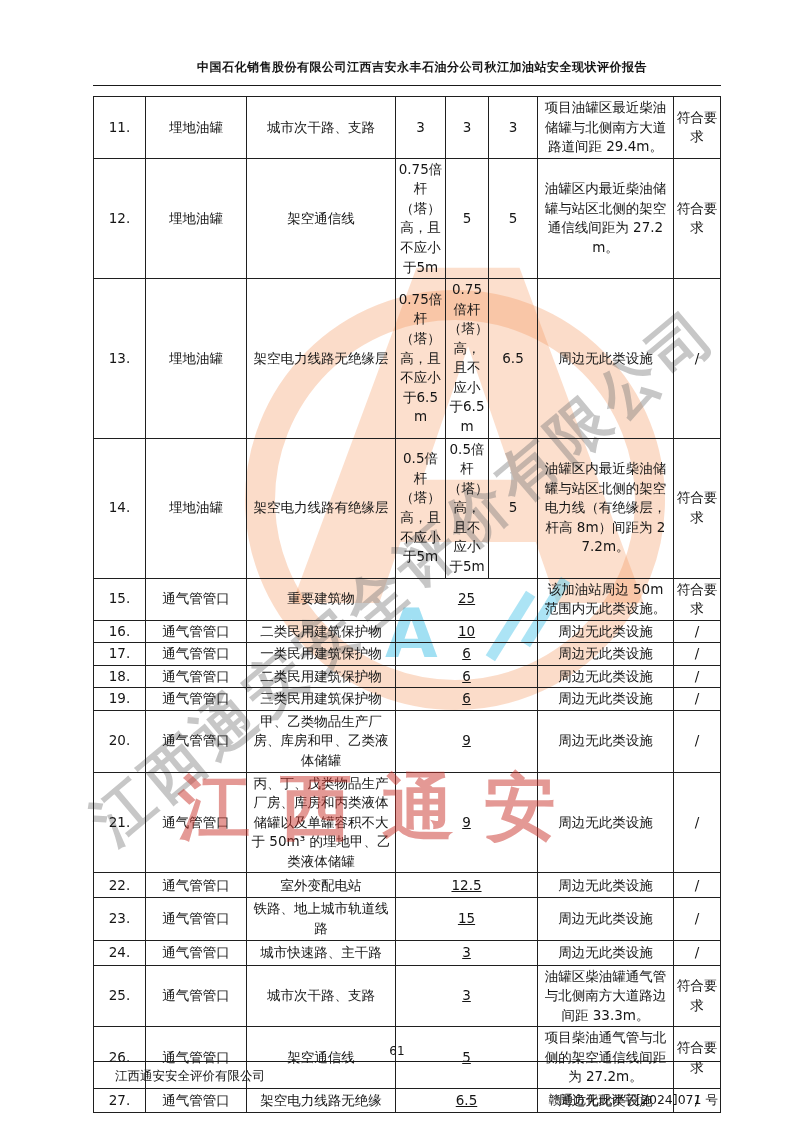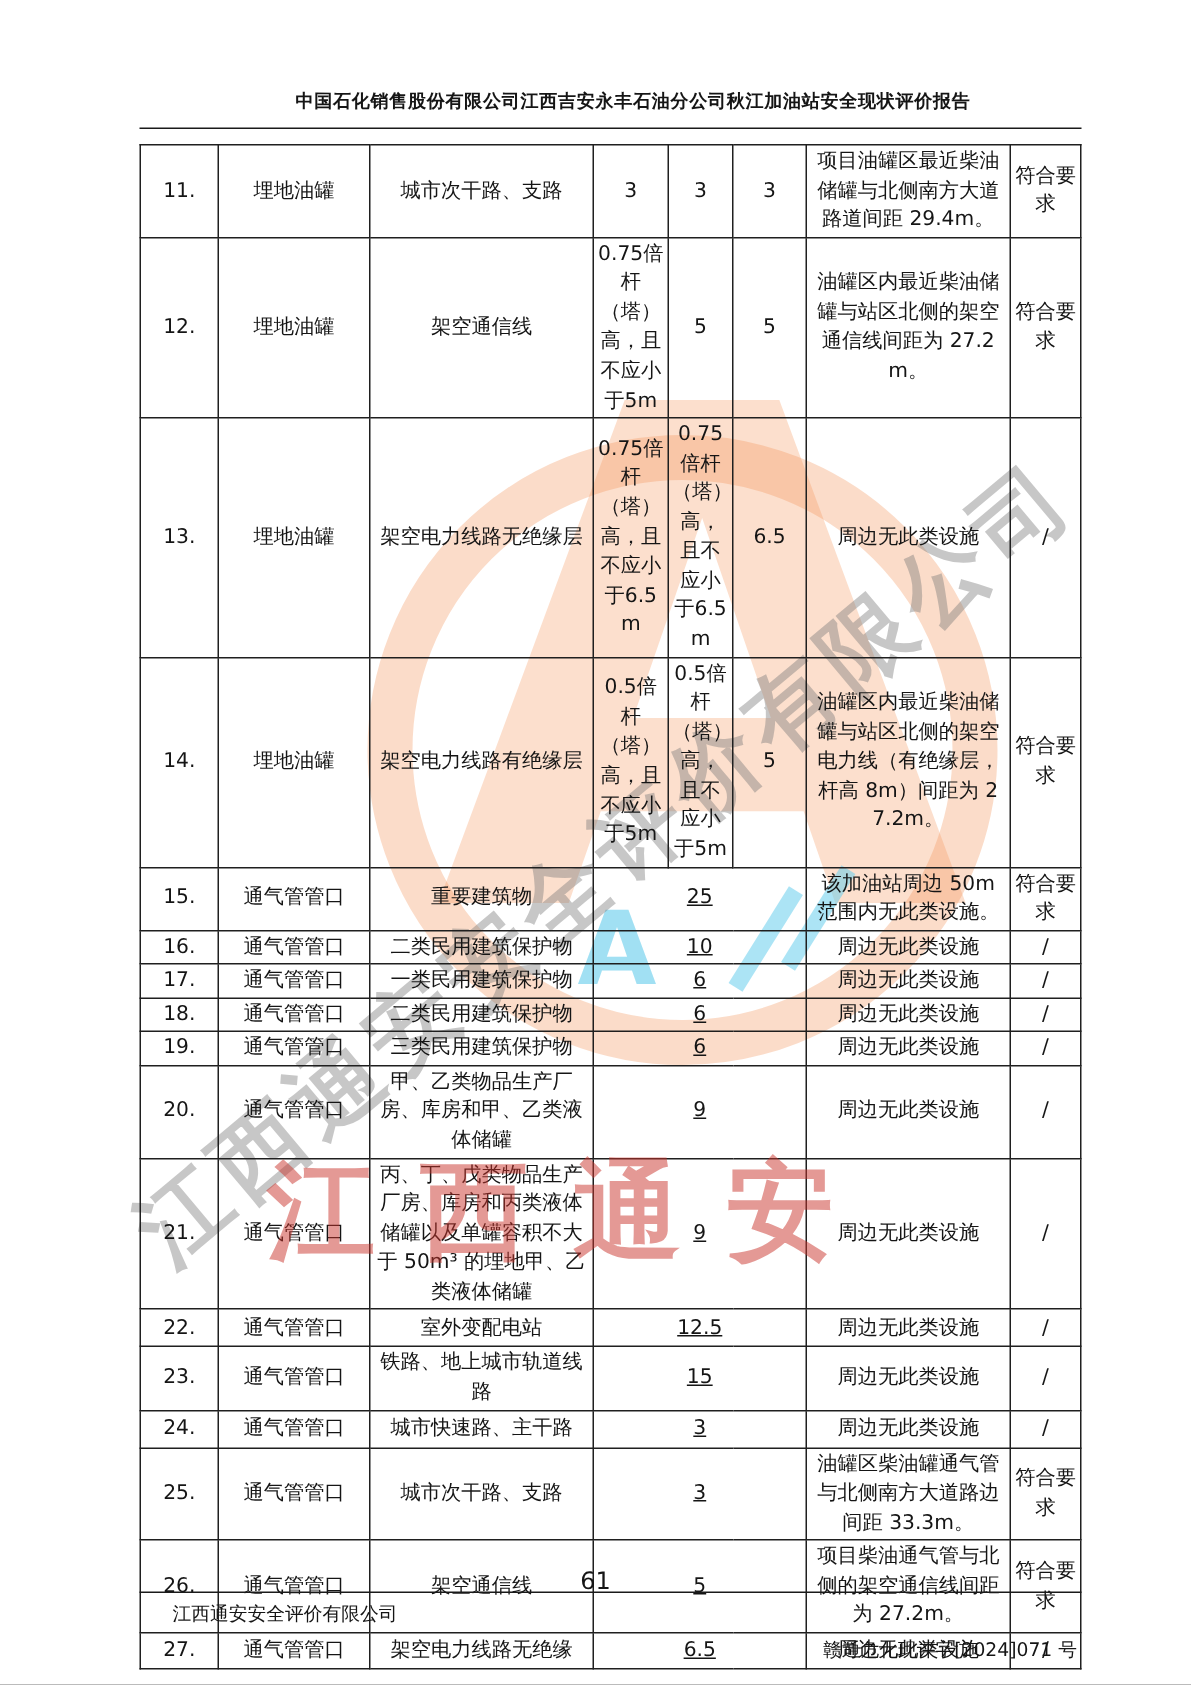--- a/index.html
+++ b/index.html
@@ -32,21 +32,21 @@
   .wm-cyan-a{left:385px;top:600px;font-size:68px;font-weight:bold;color:rgba(104,205,236,.62);z-index:1;line-height:1;}
   .wm-slash{width:11px;height:76px;background:rgba(104,205,236,.55);transform:rotate(32deg);z-index:1;}
   .wm-slash1{left:505px;top:588px;}
   .wm-slash2{left:540px;top:574px;}
   .wm-diagonal{left:100px;top:800px;transform:rotate(-40deg);transform-origin:0 50%;
     white-space:nowrap;font-size:60px;font-weight:bold;letter-spacing:6px;
     color:rgba(122,122,122,.42);z-index:1;line-height:1;}
   .wm-red-stamp{left:178px;top:768px;white-space:nowrap;font-size:72px;font-weight:bold;
     letter-spacing:30px;color:rgba(201,52,44,.5);z-index:3;line-height:1.1;}
   
-  .page-number{position:absolute;top:1044px;left:0;width:794px;text-align:center;font-size:16px;z-index:4;}
+  .page-number{position:absolute;top:1044px;left:0;width:794px;text-align:center;font-size:12px;z-index:4;}
   .footer-rule{position:absolute;top:1061px;left:93px;width:628px;border-top:1.6px solid #1a1a1a;z-index:4;}
   .footer-company{position:absolute;top:1068px;left:115px;font-size:12.5px;z-index:4;}
   .footer-docnum{position:absolute;top:1068px;right:76px;font-size:12.5px;z-index:4;margin-top:24px;}
 </style>
 </head>
 <body>
 
 <div class="page">
 
   <div class="wm wm-circle"></div>

